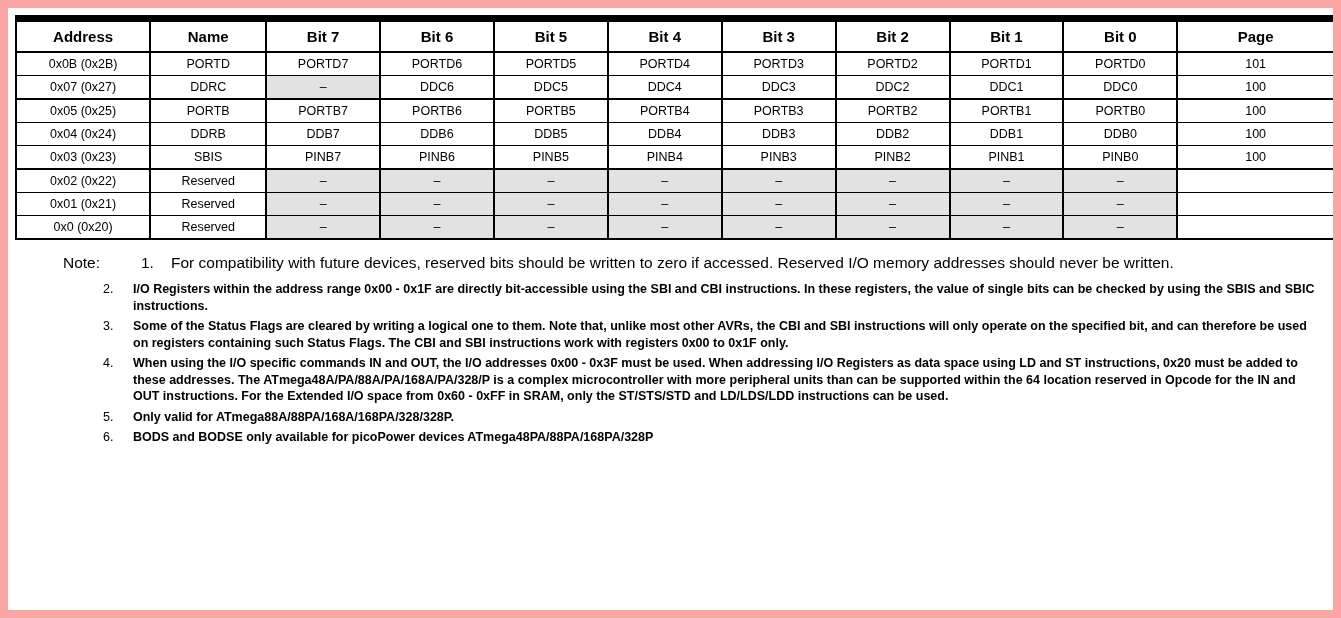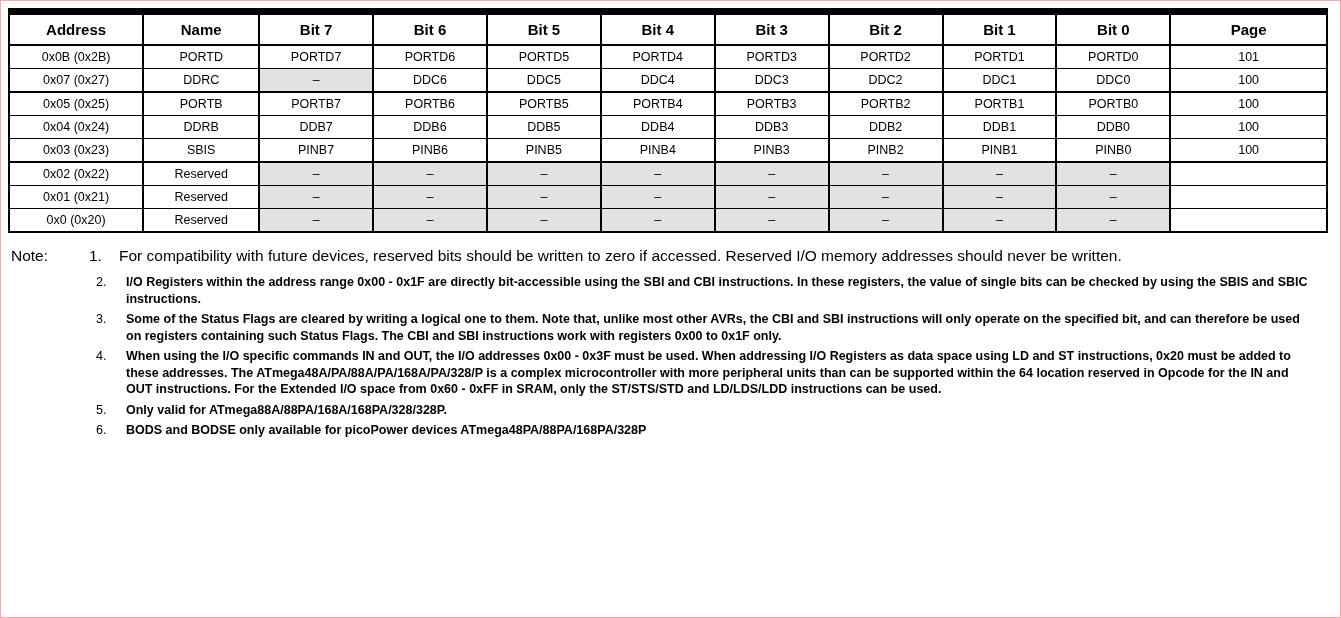--- a/index.html
+++ b/index.html
@@ -1,18 +1,18 @@
 <!DOCTYPE html>
 <html><head>
 <meta charset="utf-8">
 <style>
   html,body { margin:0; padding:0; background:#888; }
   .page {
     width:1341px; height:618px; box-sizing:border-box;
-    background:#fff; border:1px solid #fca5a5;
+    background:#fff; border:8px solid #fca5a5;
     font-family:"Liberation Sans", sans-serif;
     color:#000; overflow:hidden; position:relative;
   }
   
   table.reg-table {
     border-collapse:collapse; table-layout:fixed;
     width:1320px; margin:7px 0 0 7px;
     border:2px solid #000; border-top:7px solid #000;
   }
   table.reg-table th {
@@ -29,21 +29,21 @@
   table.reg-table tr.group-start td { border-top:2px solid #000; }
   table.reg-table td.gray { background:#e2e2e2; }
   
   .notes { margin:11px 6px 0 10px; }
   .note-item { display:flex; align-items:flex-start; margin-bottom:4px; }
   .note-item .note-num {
     flex:0 0 30px; text-align:left; font-size:12.5px; line-height:1.32;
   }
   .note-item .note-text { flex:1; font-size:12.5px; line-height:1.32; }
   .note-row-first { display:flex; margin-bottom:7px; }
-  .notes-label { flex:0 0 78px; font-size:15.5px; line-height:1.5; }
+  .notes-label { flex:0 0 78px; font-size:15.5px; line-height:1.5;margin-left:45px; }
   .note-large-wrap { flex:1; }
   .note-item.note-large { margin-bottom:0; }
   .note-item.note-large .note-num { flex:0 0 30px; font-size:15.5px; line-height:1.5; }
   .note-item.note-large .note-text { font-size:15.5px; line-height:1.5; max-width:1120px; }
   .notes-rest { margin-left:85px; }
   .notes-rest .note-text { max-width:1190px;font-weight:bold; }
 </style>
 </head>
 <body>
 

